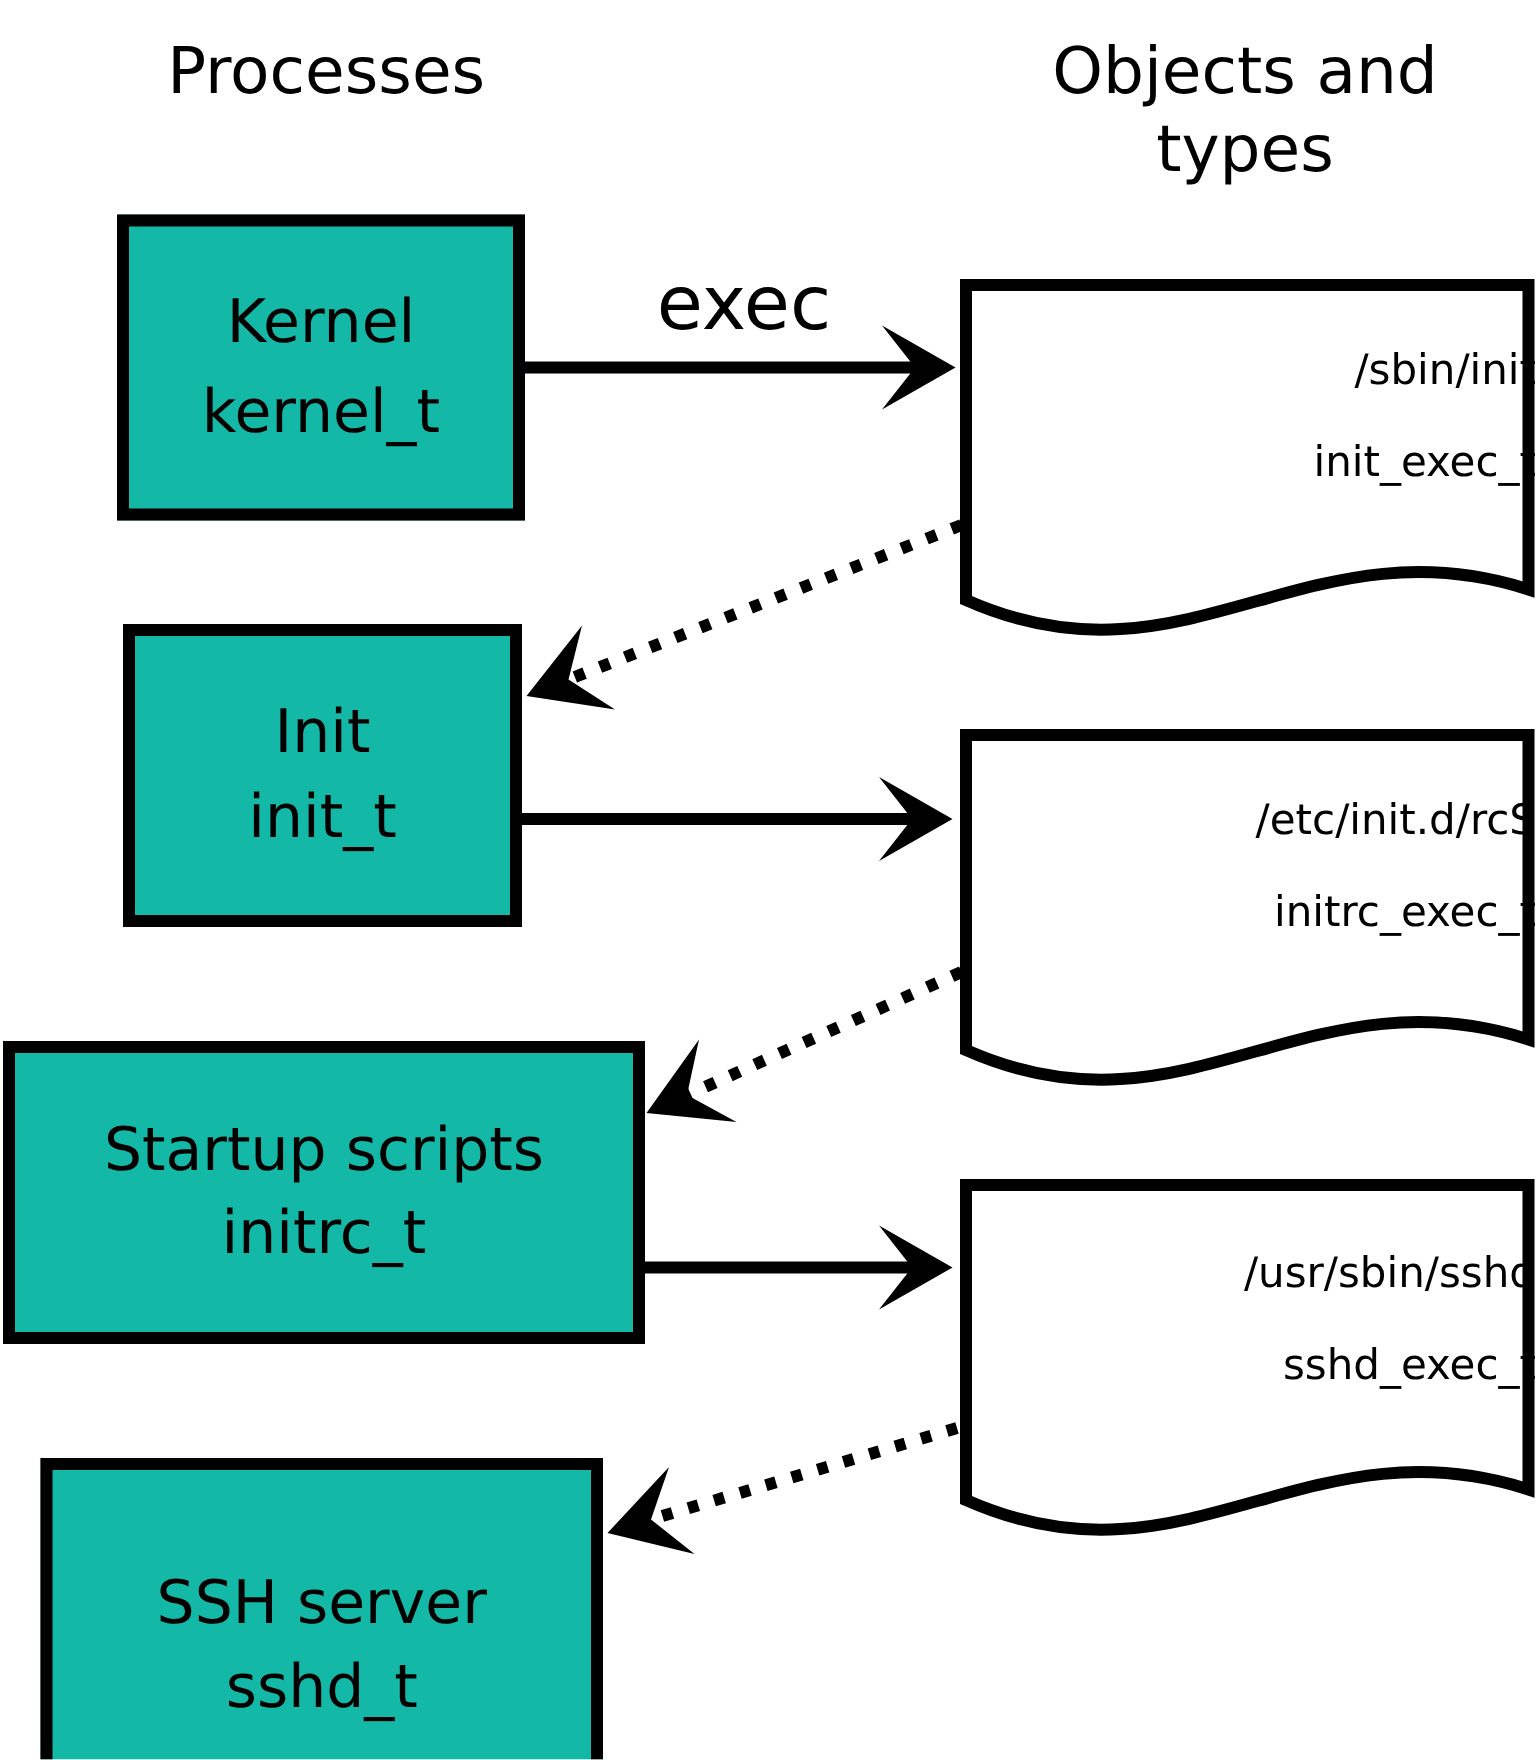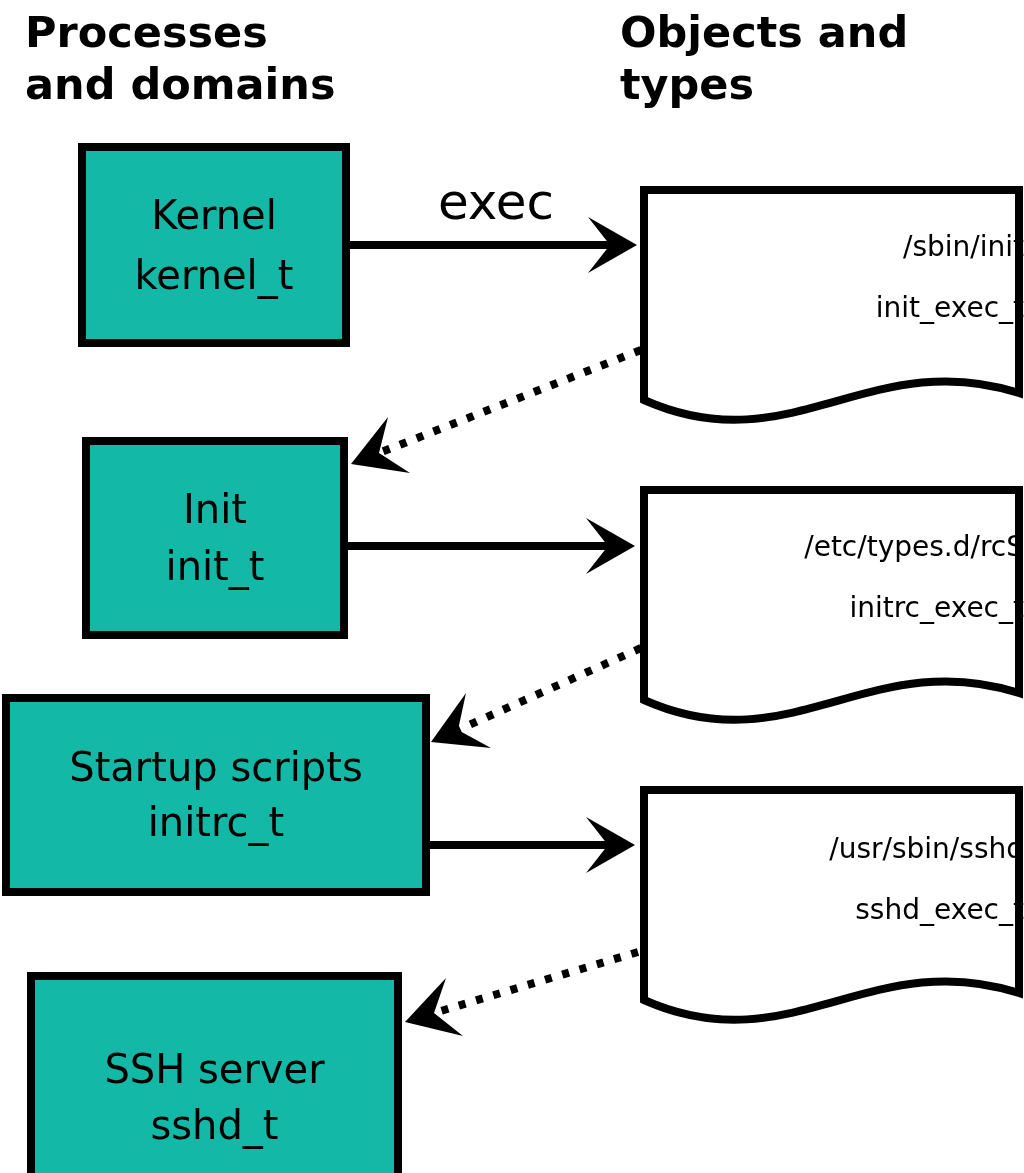--- a/index.html
+++ b/index.html
@@ -12,44 +12,44 @@
     color: #000000;
     overflow: hidden;
   }
   .svg-layer {
     position: absolute;
     left: 0; top: 0;
     width: 1024px; height: 1173px;
   }
   .col-title {
     position: absolute;
-    top: 6px;
-    font-weight: bold;
+    top: 22px;
+    font-weight: normal;
     font-size: 43px;
     line-height: 52px;
-    text-align: left;
+    text-align: center;
     white-space: nowrap;
   }
   #title-left  { left: 25px;  width: 385px; }
   #title-right { left: 620px; width: 420px; }
 
   .pbox {
     position: absolute;
     box-sizing: border-box;
     border: 8px solid #000000;
     background: #14b8a6;
     display: flex;
     flex-direction: column;
     justify-content: center;
     align-items: center;
     text-align: center;
     font-size: 40px;
   }
   #box-kernel { left: 78px; top: 143px; width: 272px; height: 204px; line-height: 60px; }
-  #box-init   { left: 82px; top: 437px; width: 266px; height: 202px; line-height: 57px; }
+  #box-init   { left: 82px; top: 416px; width: 266px; height: 202px; line-height: 57px; }
   #box-initrc { left: 2px;  top: 694px; width: 428px; height: 202px; line-height: 55px; }
   #box-sshd   { left: 27px; top: 972px; width: 375px; height: 249px; line-height: 56px; }
 
   .doc-label {
     position: absolute;
     left: 656px;
     width: 368px;
     text-align: right;
     font-size: 28px;
     line-height: 61px;
@@ -93,21 +93,20 @@
 
     <line x1="641" y1="648" x2="458" y2="730" stroke="#000000" stroke-width="8" stroke-dasharray="7 11"></line>
     <polygon points="431,742 466,693 458,730 491,748" fill="#000000"></polygon>
 
     <line x1="638" y1="952" x2="434" y2="1013" stroke="#000000" stroke-width="8" stroke-dasharray="7 11"></line>
     <polygon points="405,1022 446,978 434,1013 463,1036" fill="#000000"></polygon>
   </svg>
 
   <div class="col-title" id="title-left">
     <div>Processes</div>
-    <div>and domains</div>
   </div>
   <div class="col-title" id="title-right">
     <div>Objects and</div>
     <div>types</div>
   </div>
 
   <div class="pbox" id="box-kernel">
     <div>Kernel</div>
     <div>kernel_t</div>
   </div>
@@ -122,21 +121,21 @@
   <div class="pbox" id="box-sshd">
     <div>SSH server</div>
     <div>sshd_t</div>
   </div>
 
   <div class="doc-label" id="doclabel-init">
     <div>/sbin/init</div>
     <div>init_exec_t</div>
   </div>
   <div class="doc-label" id="doclabel-initrc">
-    <div>/etc/types.d/rcS</div>
+    <div>/etc/init.d/rcS</div>
     <div>initrc_exec_t</div>
   </div>
   <div class="doc-label" id="doclabel-sshd">
     <div>/usr/sbin/sshd</div>
     <div>sshd_exec_t</div>
   </div>
 
   <div class="edge-label">exec</div>
 
 </div>

